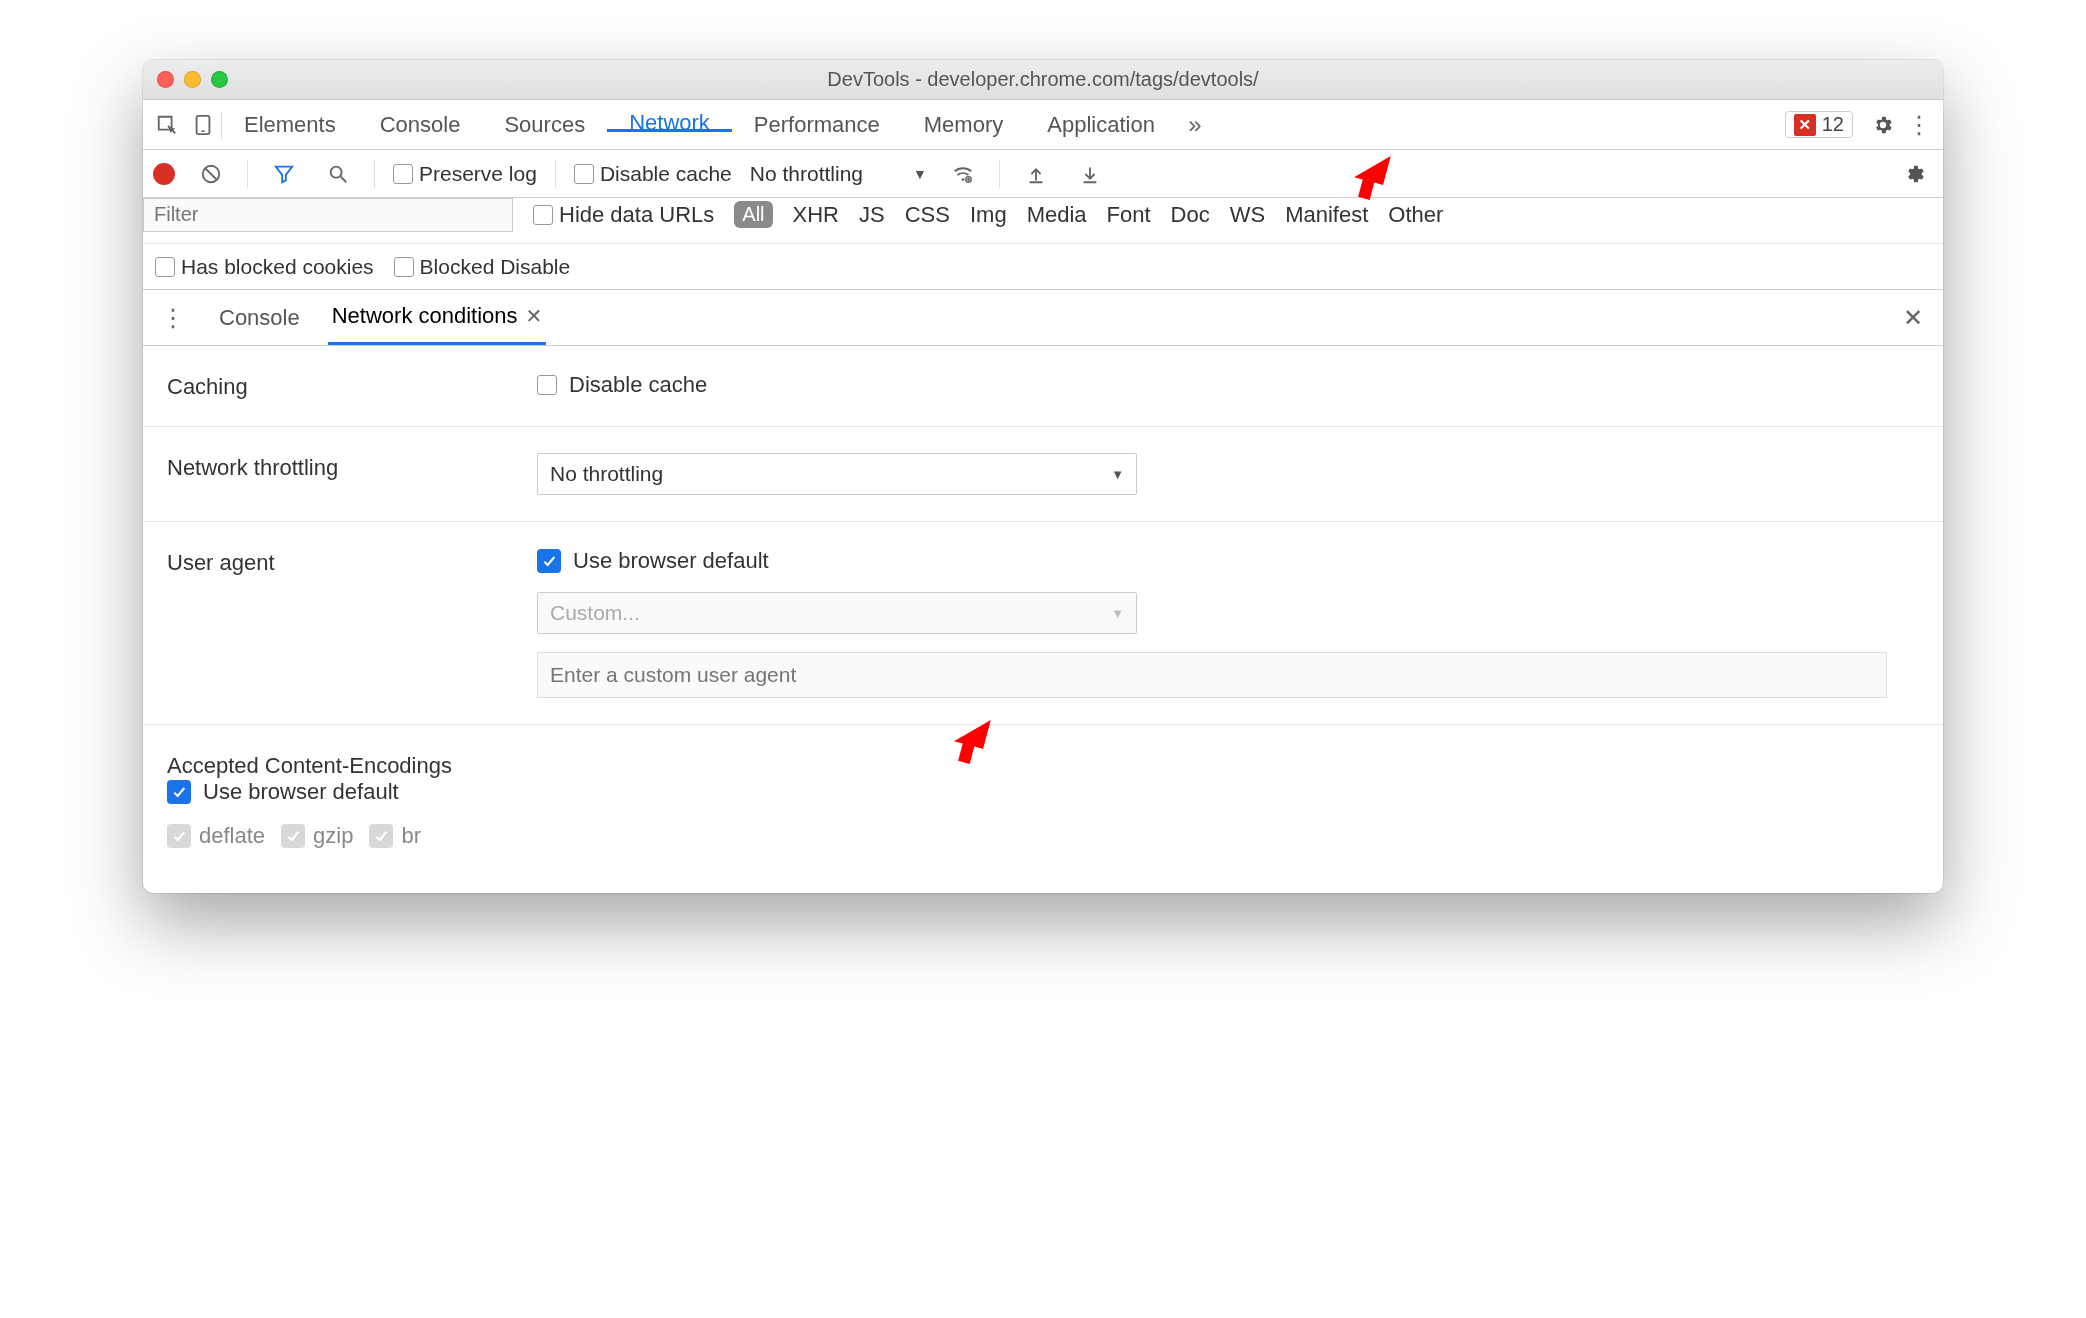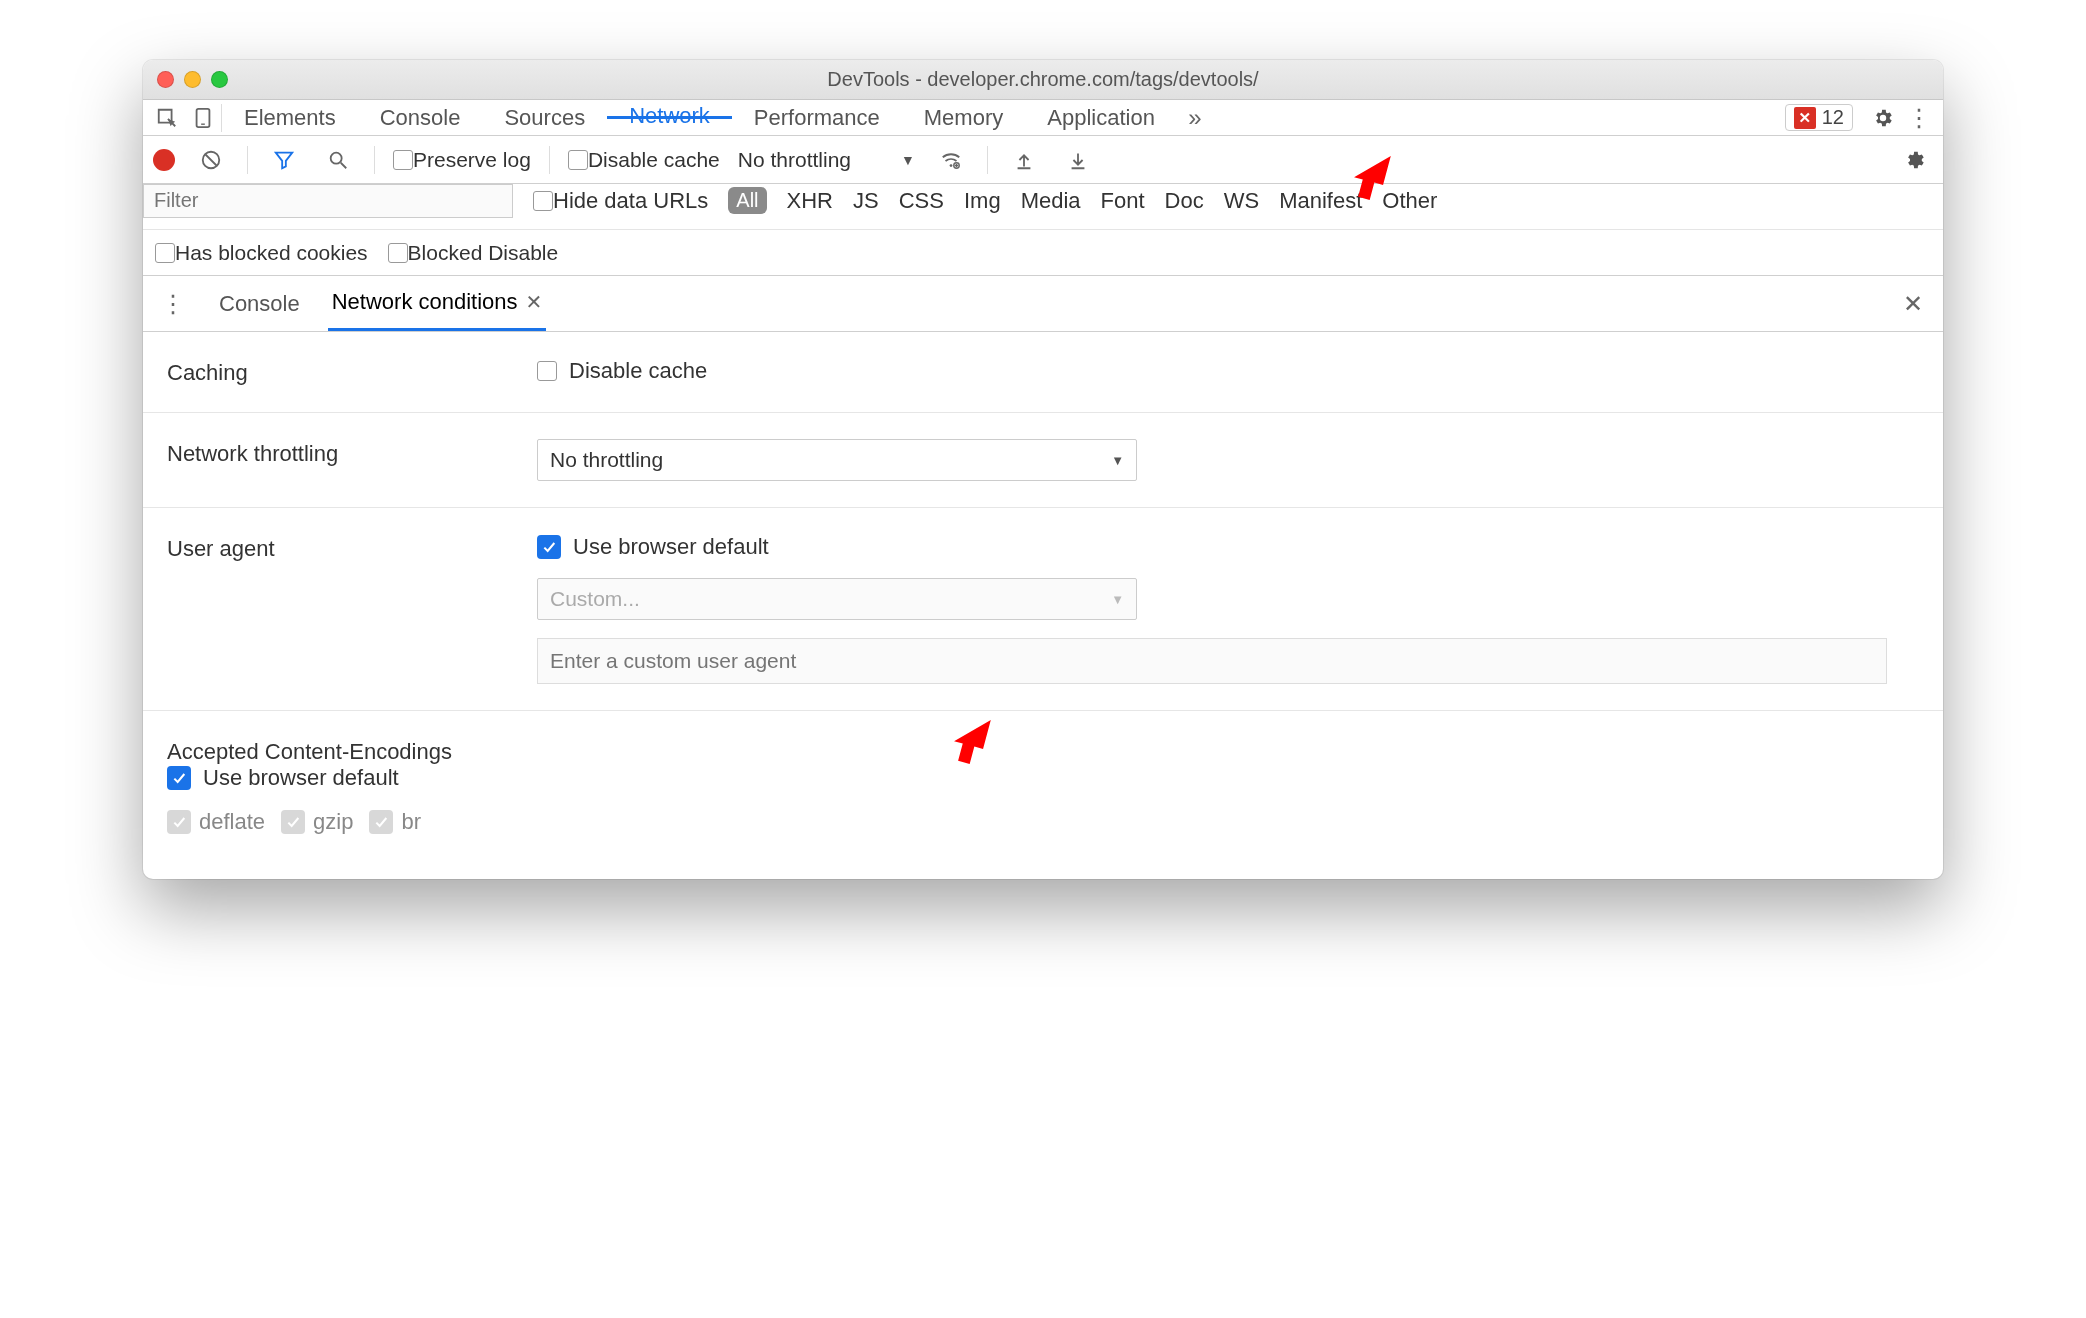--- a/index.html
+++ b/index.html
@@ -25,41 +25,41 @@
     border-bottom: 1px solid #c7c7c7;
     display:flex; align-items:center; padding:0 14px;
     position:relative;
   }
   .traffic { display:flex; gap:10px; }
   .traffic .dot { width:17px; height:17px; border-radius:50%; border:1px solid rgba(0,0,0,0.15);}
   .dot.red{background:#ff5f57;} .dot.yellow{background:#febc2e;} .dot.green{background:#28c840;}
   .title { position:absolute; left:0; right:0; text-align:center; font-size:20px; color:#555;}
   
   .tabs {
-    display:flex; align-items:center; height:36px; border-bottom:1px solid #cfcfcf;
+    display:flex; align-items:center; height:50px; border-bottom:1px solid #cfcfcf;
     padding: 17px 6px; gap:0; color:#555; font-size:22px;
   }
   .tabs .tabbtn { padding: 0 22px; height:100%; display:flex; align-items:center; cursor:default;}
   .tabs .tabbtn.active { color:#1a73e8; border-bottom:3px solid #1a73e8; }
   .tabs .spacer{flex:1;}
   .iconbtn { width:36px; height:36px; display:flex; align-items:center; justify-content:center; color:#666;}
   .iconbtn svg{width:22px;height:22px;}
   .badge-errors {
     display:flex; align-items:center; gap:6px;
     border:1px solid #ccc; border-radius:4px; padding:1px 8px; font-size:20px; color:#444;
   }
   .badge-errors .errmark{background:#d93025; color:#fff; width:22px; height:22px; display:flex;align-items:center;justify-content:center; font-size:15px; font-weight:bold; border-radius:2px;}
   
   .nettoolbar {
     display:flex; align-items:center; height:48px; border-bottom:1px solid #cfcfcf;
     padding:0 10px; gap:18px; font-size:21px; color:#333;
   }
   .rec { width:22px; height:22px; border-radius:50%; background:#d93025;}
   .sep { width:1px; height:28px; background:#ddd;}
-  .cbwrap{display:flex;align-items:center;}
+  .cbwrap{display:flex;align-items:center;gap:6px;}
   .cb { width:20px; height:20px; border:1.5px solid #999; border-radius:3px; background:#fff;}
   .select { display:flex; align-items:center; gap:10px; color:#333;}
   .select .tri{font-size:14px;color:#555;}
   
   .filterrow{
     display:flex; align-items:center; height:46px; border-bottom:1px solid #e5e5e5;
     padding:0 0 12px 0; gap:20px; font-size:22px; color:#333;
   }
   .filterinput{
     width:370px; height:34px; border:1px solid #ccc; background:#fafafa; padding:0 10px;

